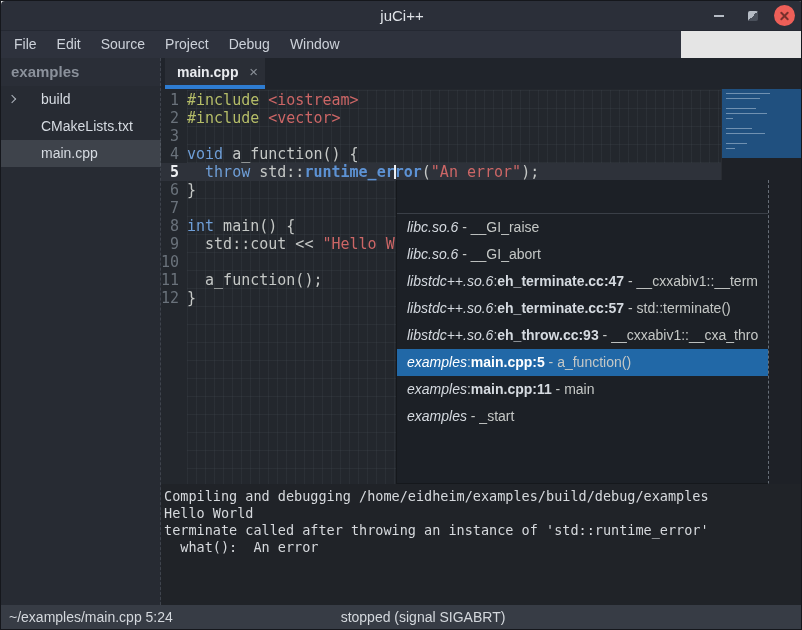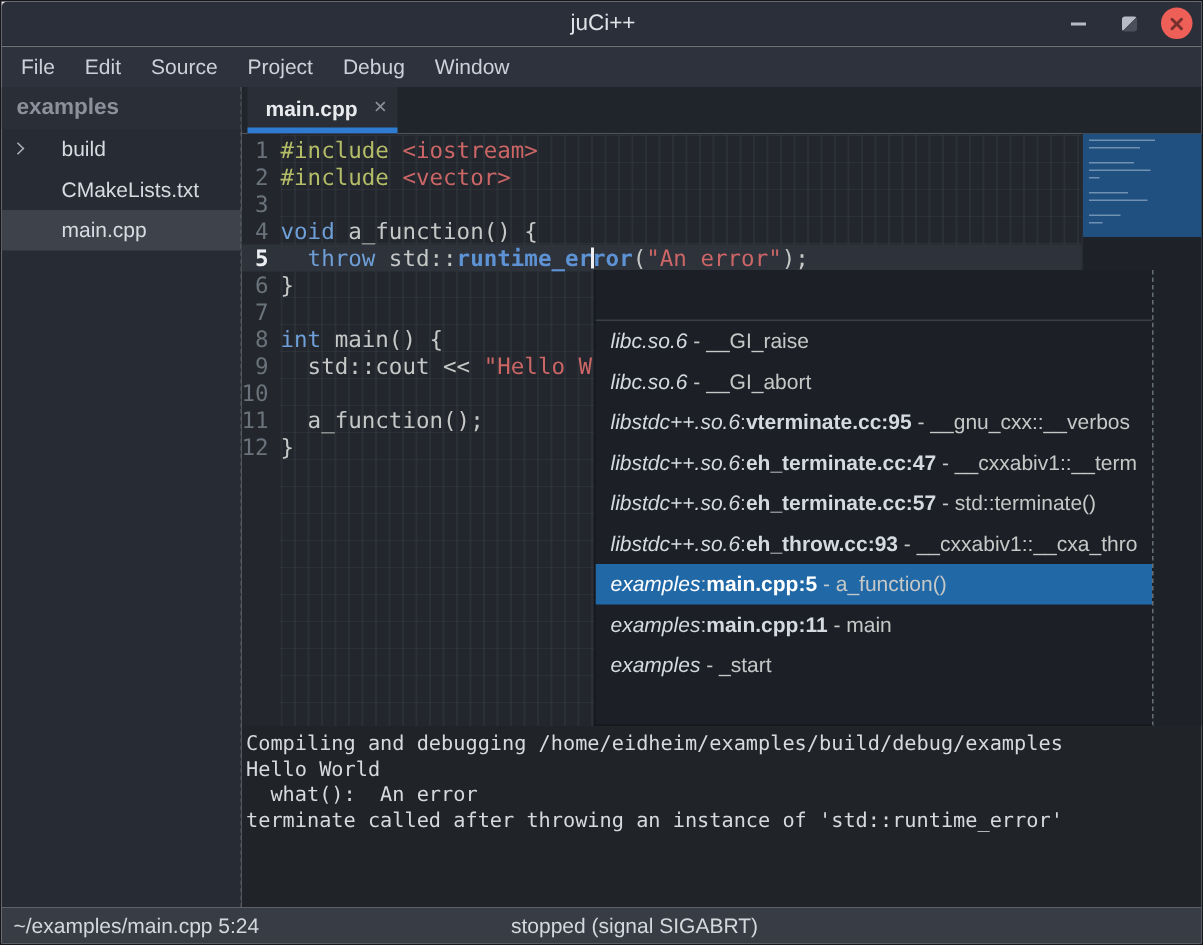--- a/index.html
+++ b/index.html
@@ -18,21 +18,21 @@
             align-items:center; justify-content:center; cursor:default; }
   .btn-min { right:74px; } .btn-min i { display:block; width:10px; height:2px; background:#b6bcc5; }
   .btn-restore { right:40px; } .btn-restore i { display:block; width:10px; height:10px;
             background:linear-gradient(135deg,#b6bcc5 50%,#4a505b 50%); border-radius:2px; }
   .btn-close { right:8px; width:21px; height:21px; top:4px; background:#ee5f58; border-radius:50%; }
   .btn-close .x1,.btn-close .x2 { position:absolute; left:5px; top:9.5px; width:11px; height:2px;
             background:#78302c; border-radius:1px; }
   .btn-close .x1 { transform:rotate(45deg);} .btn-close .x2 { transform:rotate(-45deg);}
 
   
-  .menubar { position:absolute; left:0; top:30px; width:802px; height:27px;
+  .menubar { position:absolute; left:0; top:30px; width:680px; height:27px;
              background:#2e323d; display:flex; align-items:center; padding-left:3px; }
   .menu-item { color:#ccd1d9; font-size:14px; padding:0 10px; line-height:27px; }
 
   
   .sidebar { position:absolute; left:0; top:57px; width:160px; height:547px;
              background:#272b33; }
   .sidebar::after { content:""; position:absolute; right:0; top:0; bottom:0;
              border-right:1px dashed rgba(150,160,175,0.22); }
   .side-header { height:28px; line-height:28px; padding-left:10px; color:#8b919b;
              font-size:15px; font-weight:600; background:#2a2e37; }
@@ -182,35 +182,34 @@
         <i style="width: 30%;"></i>
         <i style="width: 12%;"></i>
       </div>
   </div>
 
   <div class="popup">
     <div class="popup-entry"></div>
     <div id="popup-items">
         <div class="popup-item"><span class="seg-lib">libc.so.6</span><span class="seg-pl"> - __GI_raise</span></div>
         <div class="popup-item"><span class="seg-lib">libc.so.6</span><span class="seg-pl"> - __GI_abort</span></div>
-        <div class="popup-item"><span class="seg-lib">libstdc++.so.6</span><span class="seg-pl">:</span><span class="seg-file">vterminate.cc:95</span><span class="seg-pl"> - __gnu_cxx::__verbos</span></div>
         <div class="popup-item"><span class="seg-lib">libstdc++.so.6</span><span class="seg-pl">:</span><span class="seg-file">eh_terminate.cc:47</span><span class="seg-pl"> - __cxxabiv1::__term</span></div>
         <div class="popup-item"><span class="seg-lib">libstdc++.so.6</span><span class="seg-pl">:</span><span class="seg-file">eh_terminate.cc:57</span><span class="seg-pl"> - std::terminate()</span></div>
         <div class="popup-item"><span class="seg-lib">libstdc++.so.6</span><span class="seg-pl">:</span><span class="seg-file">eh_throw.cc:93</span><span class="seg-pl"> - __cxxabiv1::__cxa_thro</span></div>
         <div class="popup-item selected"><span class="seg-lib">examples</span><span class="seg-pl">:</span><span class="seg-file">main.cpp:5</span><span class="seg-pl"> - a_function()</span></div>
         <div class="popup-item"><span class="seg-lib">examples</span><span class="seg-pl">:</span><span class="seg-file">main.cpp:11</span><span class="seg-pl"> - main</span></div>
         <div class="popup-item"><span class="seg-lib">examples</span><span class="seg-pl"> - _start</span></div>
       </div>
   </div>
 
   <div class="terminal" id="terminal">
       <div class="term-line">Compiling and debugging /home/eidheim/examples/build/debug/examples</div>
       <div class="term-line">Hello World</div>
+      <div class="term-line">terminate called after throwing an instance of 'std::runtime_error'</div>
       <div class="term-line">  what():  An error</div>
-      <div class="term-line">terminate called after throwing an instance of 'std::runtime_error'</div>
     </div>
 
   <div class="statusbar">
     <span class="status-center">stopped (signal SIGABRT)</span>
     <span class="status-left">~/examples/main.cpp 5:24</span>
   </div>
 
 </div>
 
 </body></html>

